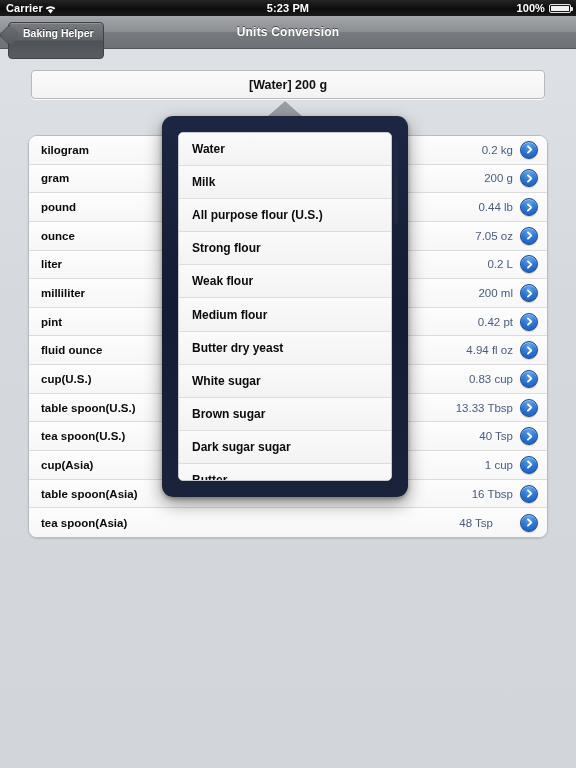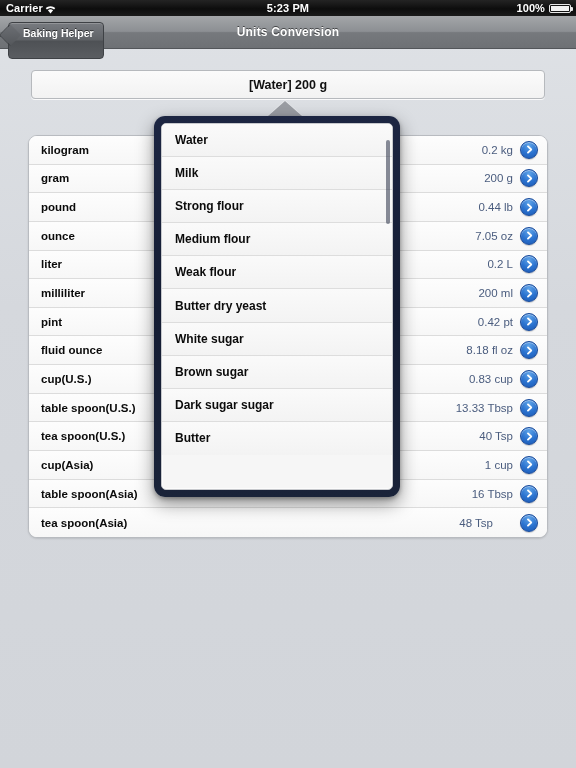--- a/index.html
+++ b/index.html
@@ -120,24 +120,24 @@
   .pop-arrow {
     position:absolute; left:268px; top:101px;
     width:0; height:0;
     border-left:17px solid transparent;
     border-right:17px solid transparent;
     border-bottom:15px solid #9a9da3;
     filter:drop-shadow(0 -1px 0 rgba(255,255,255,.35));
     z-index:9;
   }
   .popover {
-    position:absolute; left:154px; top:116px; width:246px; height:381px;
+    position:absolute; left:162px; top:116px; width:246px; height:381px;
     background:linear-gradient(180deg,#1d2642 0%,#141c33 50%,#1a2339 100%);
     border-radius:11px;
-    padding:7px;
+    padding:16px;
     box-shadow:0 7px 18px rgba(0,0,0,.42), 0 2px 4px rgba(0,0,0,.3);
     z-index:10;
   }
   .pop-inner {
     width:100%; height:100%;
     background:#f6f6f6;
     border-radius:5px;
     overflow:hidden;
     border:1px solid #c7c9cd;
     box-shadow:inset 0 0 0 1px rgba(255,255,255,.7);
@@ -258,21 +258,21 @@
         <span class="val">0.42 pt</span>
         <span class="disclosure">
           <svg width="9" height="9" viewBox="0 0 9 9">
             <path d="M3 1.4 L6.2 4.5 L3 7.6" stroke="#ffffff" stroke-width="1.9" fill="none" stroke-linecap="round" stroke-linejoin="round"></path>
           </svg>
         </span>
       </div>
 
       <div class="row">
         <span class="unit">fluid ounce</span>
-        <span class="val">8.18 fl oz</span>
+        <span class="val">4.94 fl oz</span>
         <span class="disclosure">
           <svg width="9" height="9" viewBox="0 0 9 9">
             <path d="M3 1.4 L6.2 4.5 L3 7.6" stroke="#ffffff" stroke-width="1.9" fill="none" stroke-linecap="round" stroke-linejoin="round"></path>
           </svg>
         </span>
       </div>
 
       <div class="row">
         <span class="unit">cup(U.S.)</span>
         <span class="val">0.83 cup</span>
@@ -340,31 +340,34 @@
     <div class="pop-inner">
 
         <div class="pop-row">
           <span>Water</span>
         </div>
 
         <div class="pop-row">
           <span>Milk</span>
         </div>
 
+        <div class="pop-row">
+          <span>All purpose flour (U.S.)</span>
+        </div>
 
         <div class="pop-row">
           <span>Strong flour</span>
         </div>
 
         <div class="pop-row">
+          <span>Weak flour</span>
+        </div>
+
+        <div class="pop-row">
           <span>Medium flour</span>
-        </div>
-
-        <div class="pop-row">
-          <span>Weak flour</span>
         </div>
 
         <div class="pop-row">
           <span>Butter dry yeast</span>
         </div>
 
         <div class="pop-row">
           <span>White sugar</span>
         </div>
 

